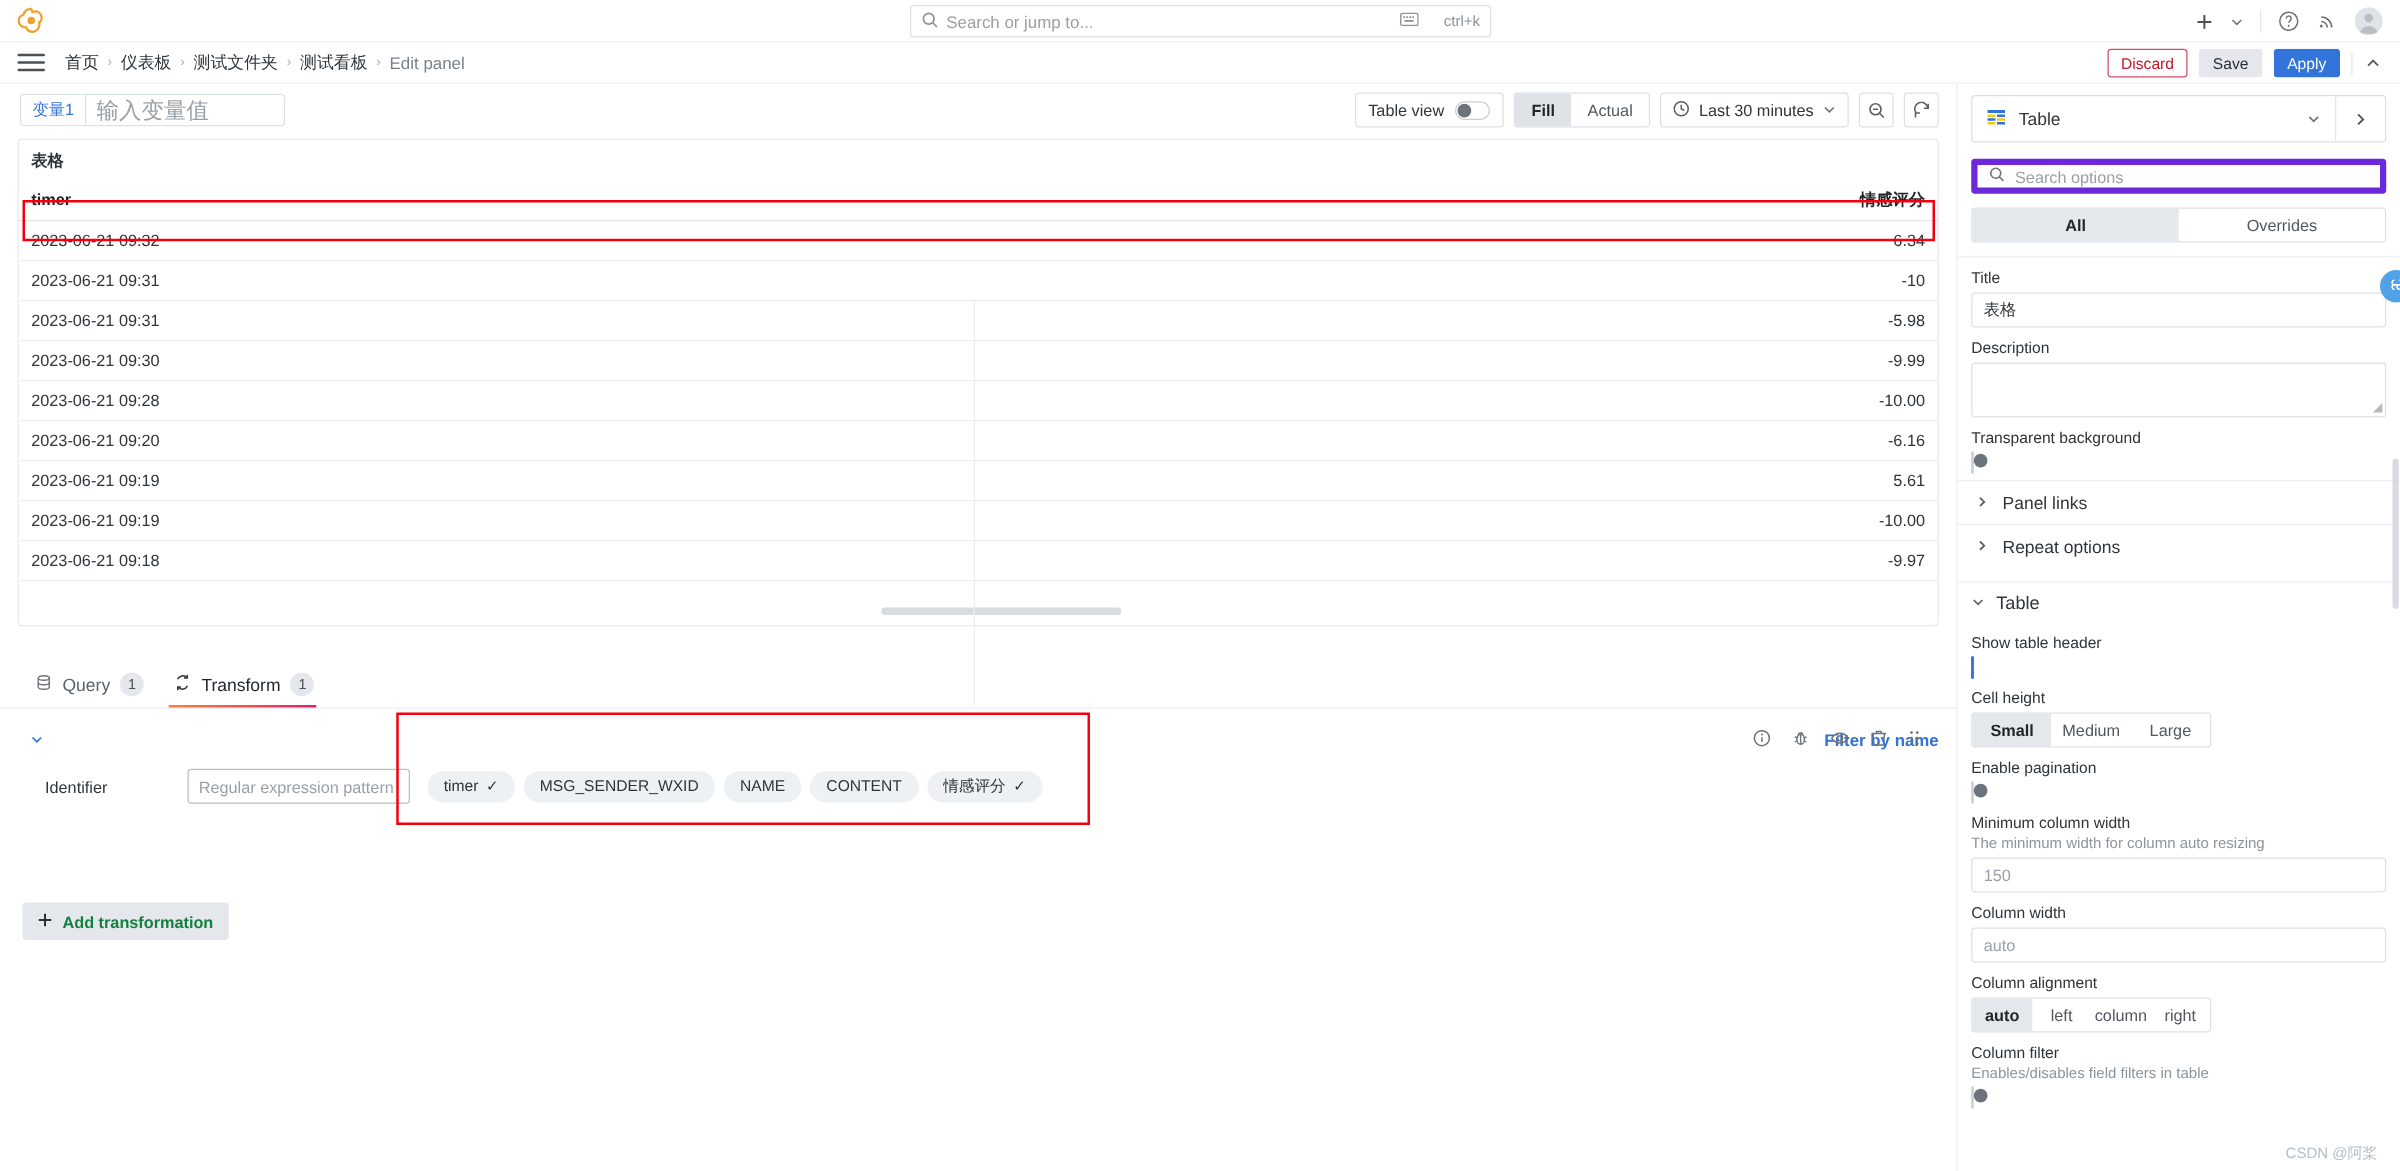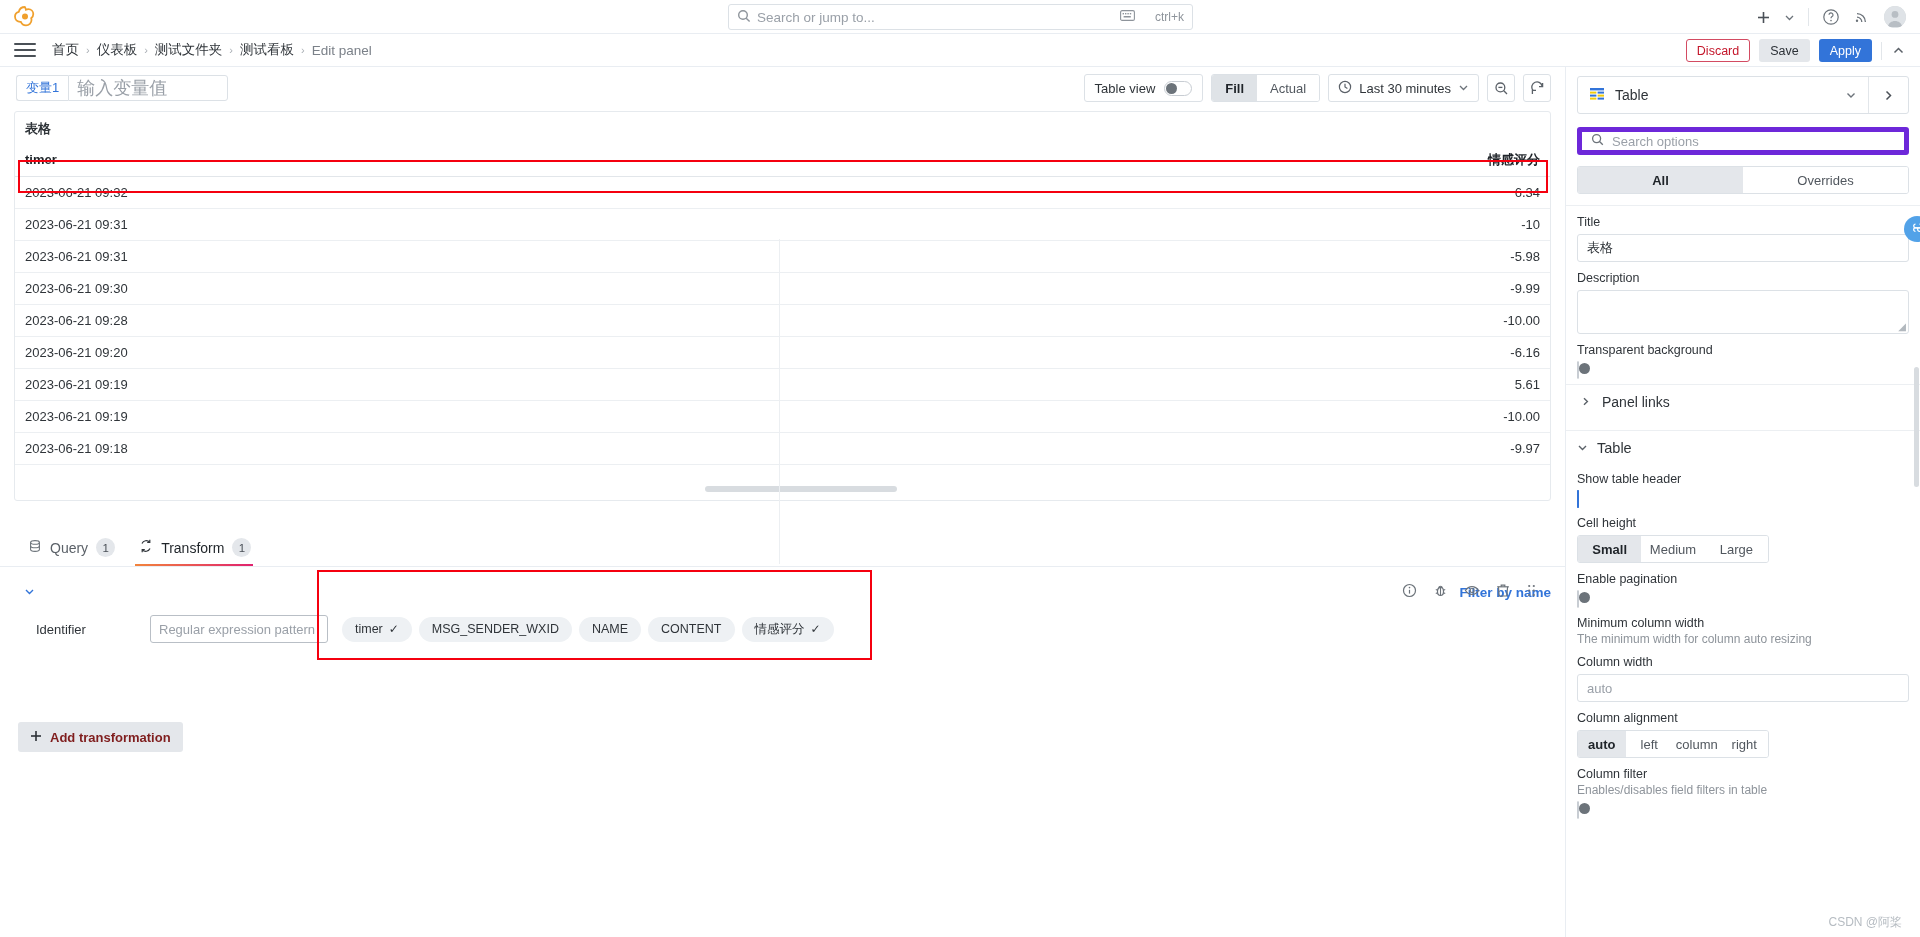--- a/index.html
+++ b/index.html
@@ -186,21 +186,21 @@
   .pill {
     height:25px; border-radius:13px; background:#eef1f4; color:#2f3439;
     font-size:12.5px; padding:0 13px; display:flex; align-items:center; gap:6px;
     cursor:pointer;
   }
   .pill .chk { color:#2f3439; font-size:12px; }
 
   .addxf {
     position:absolute; left:18px; top:655px; height:30px; background:#e4e7eb;
     border-radius:3px; padding:0 12px; display:flex; align-items:center; gap:8px;
-    font-size:13px; font-weight:bold; color:#7f1d1d; cursor:pointer;
+    font-size:13px; font-weight:bold; color:#15803d; cursor:pointer;
   }
 
   
   .rightpane {
     position:absolute; left:1565px; top:67px; width:355px; height:870px;
     background:#fff; border-left:1px solid #e9edf2;
   }
   .vizpicker {
     height:38px; margin:9px 11px 0 11px; border:1px solid #dce1e6; border-radius:3px;
     display:flex; align-items:center; background:#fff;
@@ -650,20 +650,28 @@
         <span class="switch"><span class="knob"></span></span>
       </div>
       <div class="collapsed-row">
         <span>
           <svg width="11" height="11" viewBox="0 0 11 11">
               <polyline points="4,2.2 7.4,5.5 4,8.8" fill="none" stroke="#5b6168" stroke-width="1.4"></polyline>
             </svg>
         </span>
         <span>Panel links</span>
       </div>
+      <div class="collapsed-row">
+        <span>
+          <svg width="11" height="11" viewBox="0 0 11 11">
+              <polyline points="4,2.2 7.4,5.5 4,8.8" fill="none" stroke="#5b6168" stroke-width="1.4"></polyline>
+            </svg>
+        </span>
+        <span>Repeat options</span>
+      </div>
     </div>
 
     <div class="section">
       <div class="sec-head">
         <span>
           <svg width="11" height="11" viewBox="0 0 11 11">
               <polyline points="2,4 5.5,7.5 9,4" fill="none" stroke="#5b6168" stroke-width="1.4"></polyline>
             </svg>
         </span>
         <span>Table</span>
@@ -677,20 +685,21 @@
           <div class="sel">Small</div>
           <div>Medium</div>
           <div>Large</div>
         </div>
 
         <div class="fld-label">Enable pagination</div>
         <span class="switch"><span class="knob"></span></span>
 
         <div class="fld-label">Minimum column width</div>
         <div class="fld-desc">The minimum width for column auto resizing</div>
+        <div class="txtinput ph">150</div>
 
         <div class="fld-label">Column width</div>
         <div class="txtinput ph">auto</div>
 
         <div class="fld-label">Column alignment</div>
         <div class="seg3 seg4">
           <div class="sel">auto</div>
           <div>left</div>
           <div>column</div>
           <div>right</div>

